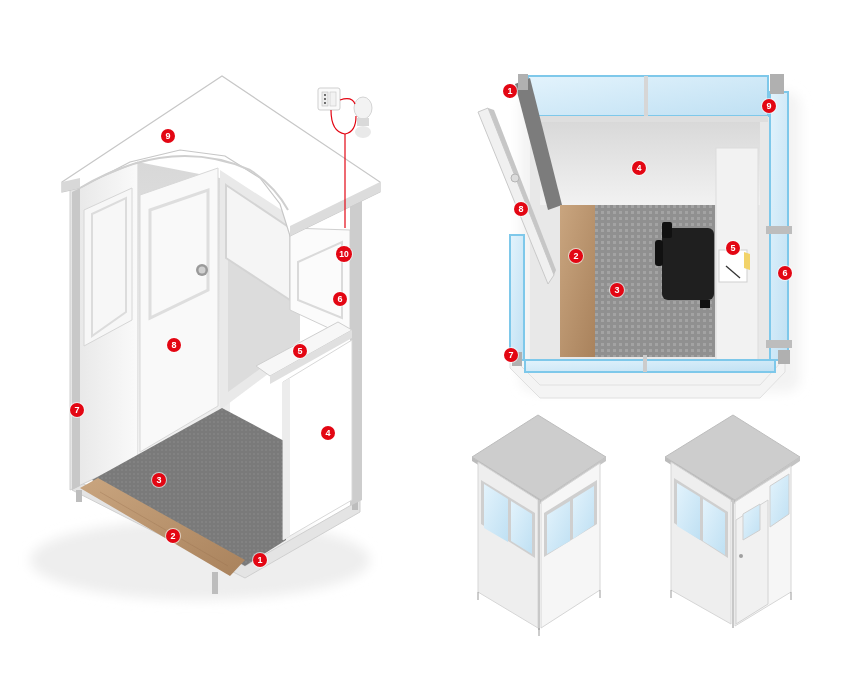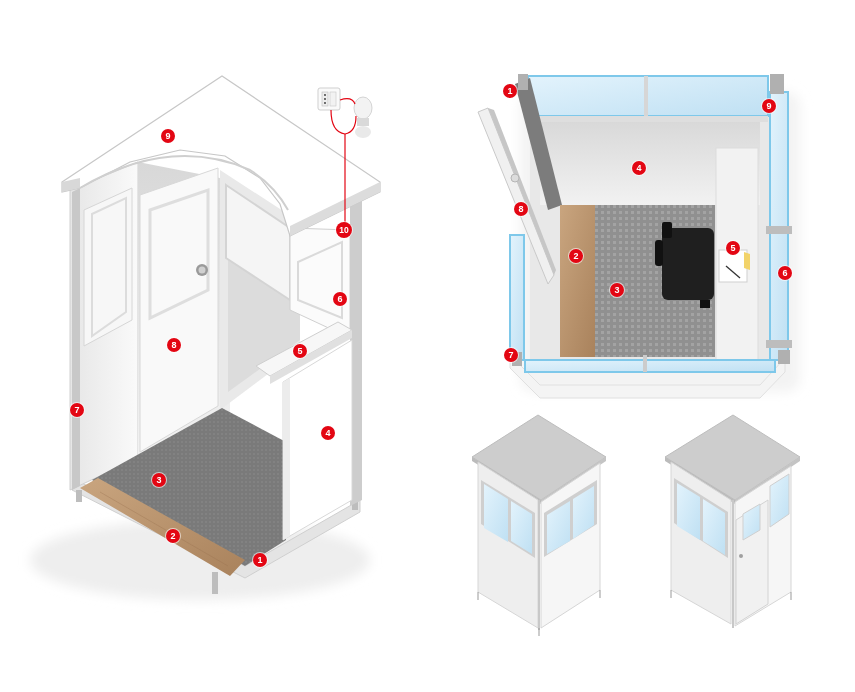--- a/index.html
+++ b/index.html
@@ -2,21 +2,21 @@
 <html><head>
 <meta charset="utf-8">
 <style>
   html,body{margin:0;padding:0;background:#ffffff;}
   body{width:855px;height:692px;position:relative;overflow:hidden;font-family:"Liberation Sans",sans-serif;}
   .stage{position:absolute;left:0;top:0;width:855px;height:692px;}
   svg{position:absolute;left:0;top:0;}
   .badge{position:absolute;width:14px;height:14px;border-radius:50%;background:#e30613;color:#fff;
     font-size:9px;font-weight:bold;line-height:14px;text-align:center;font-family:"Liberation Sans",sans-serif;
     box-shadow:0 0 0 1px rgba(255,255,255,0.6);}
-  .badge.wide{width:16px;height:16px;line-height:16px;font-size:8.5px;}
+  .badge.wide{width:16px;height:16px;line-height:16px;font-size:8.5px;margin-top:24px;}
 </style>
 </head>
 <body>
 
 <div class="stage">
 
   <svg width="855" height="692" viewBox="0 0 855 692">
     <defs>
       <linearGradient id="wallG" x1="0" y1="0" x2="1" y2="0">
         <stop offset="0" stop-color="#e6e6e6"></stop>

